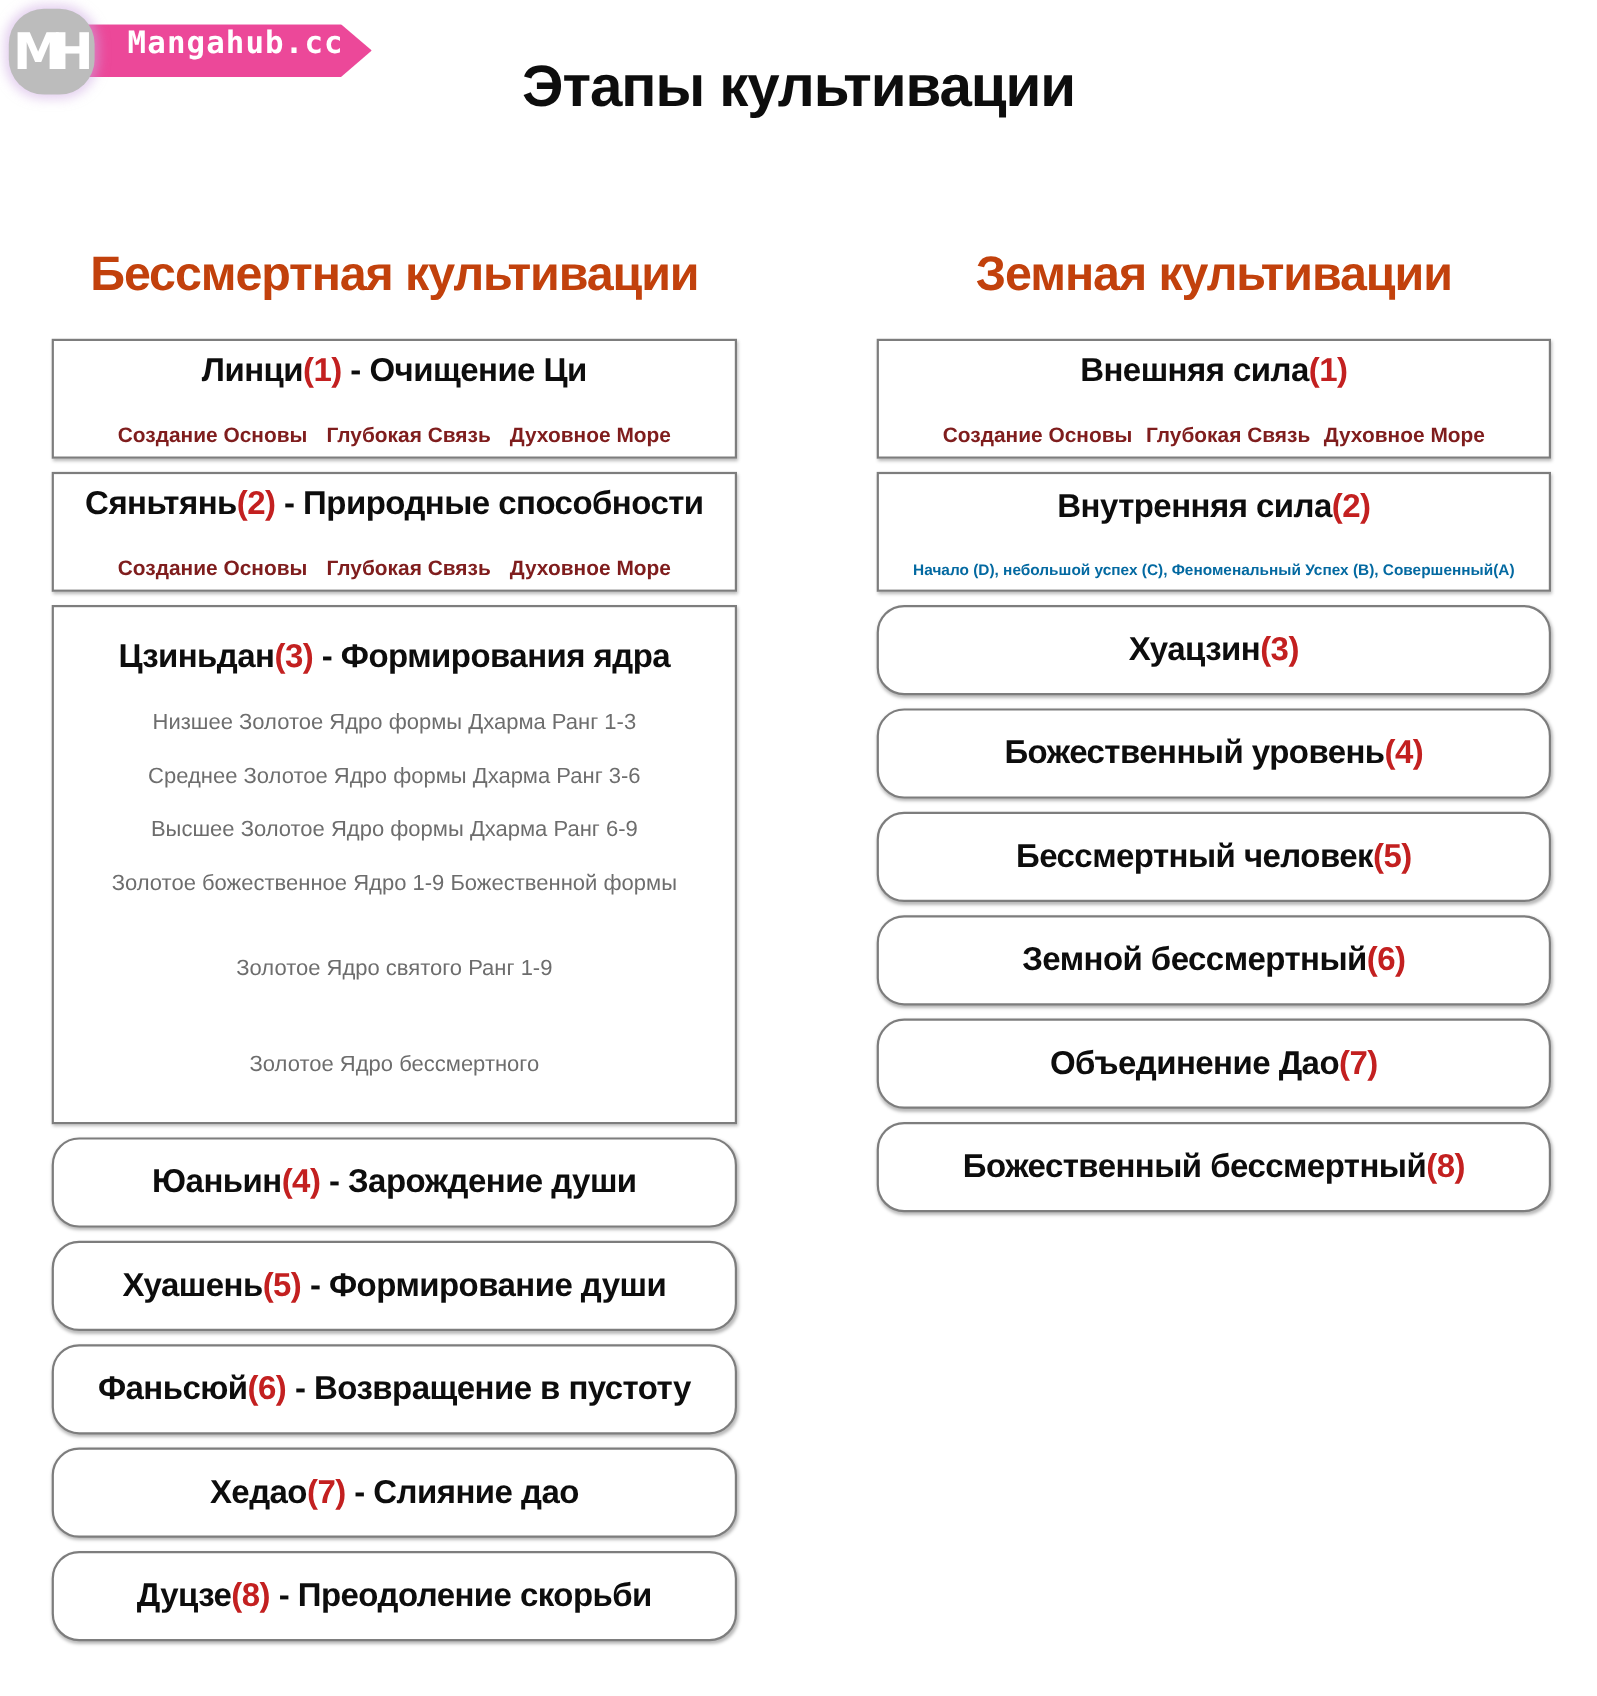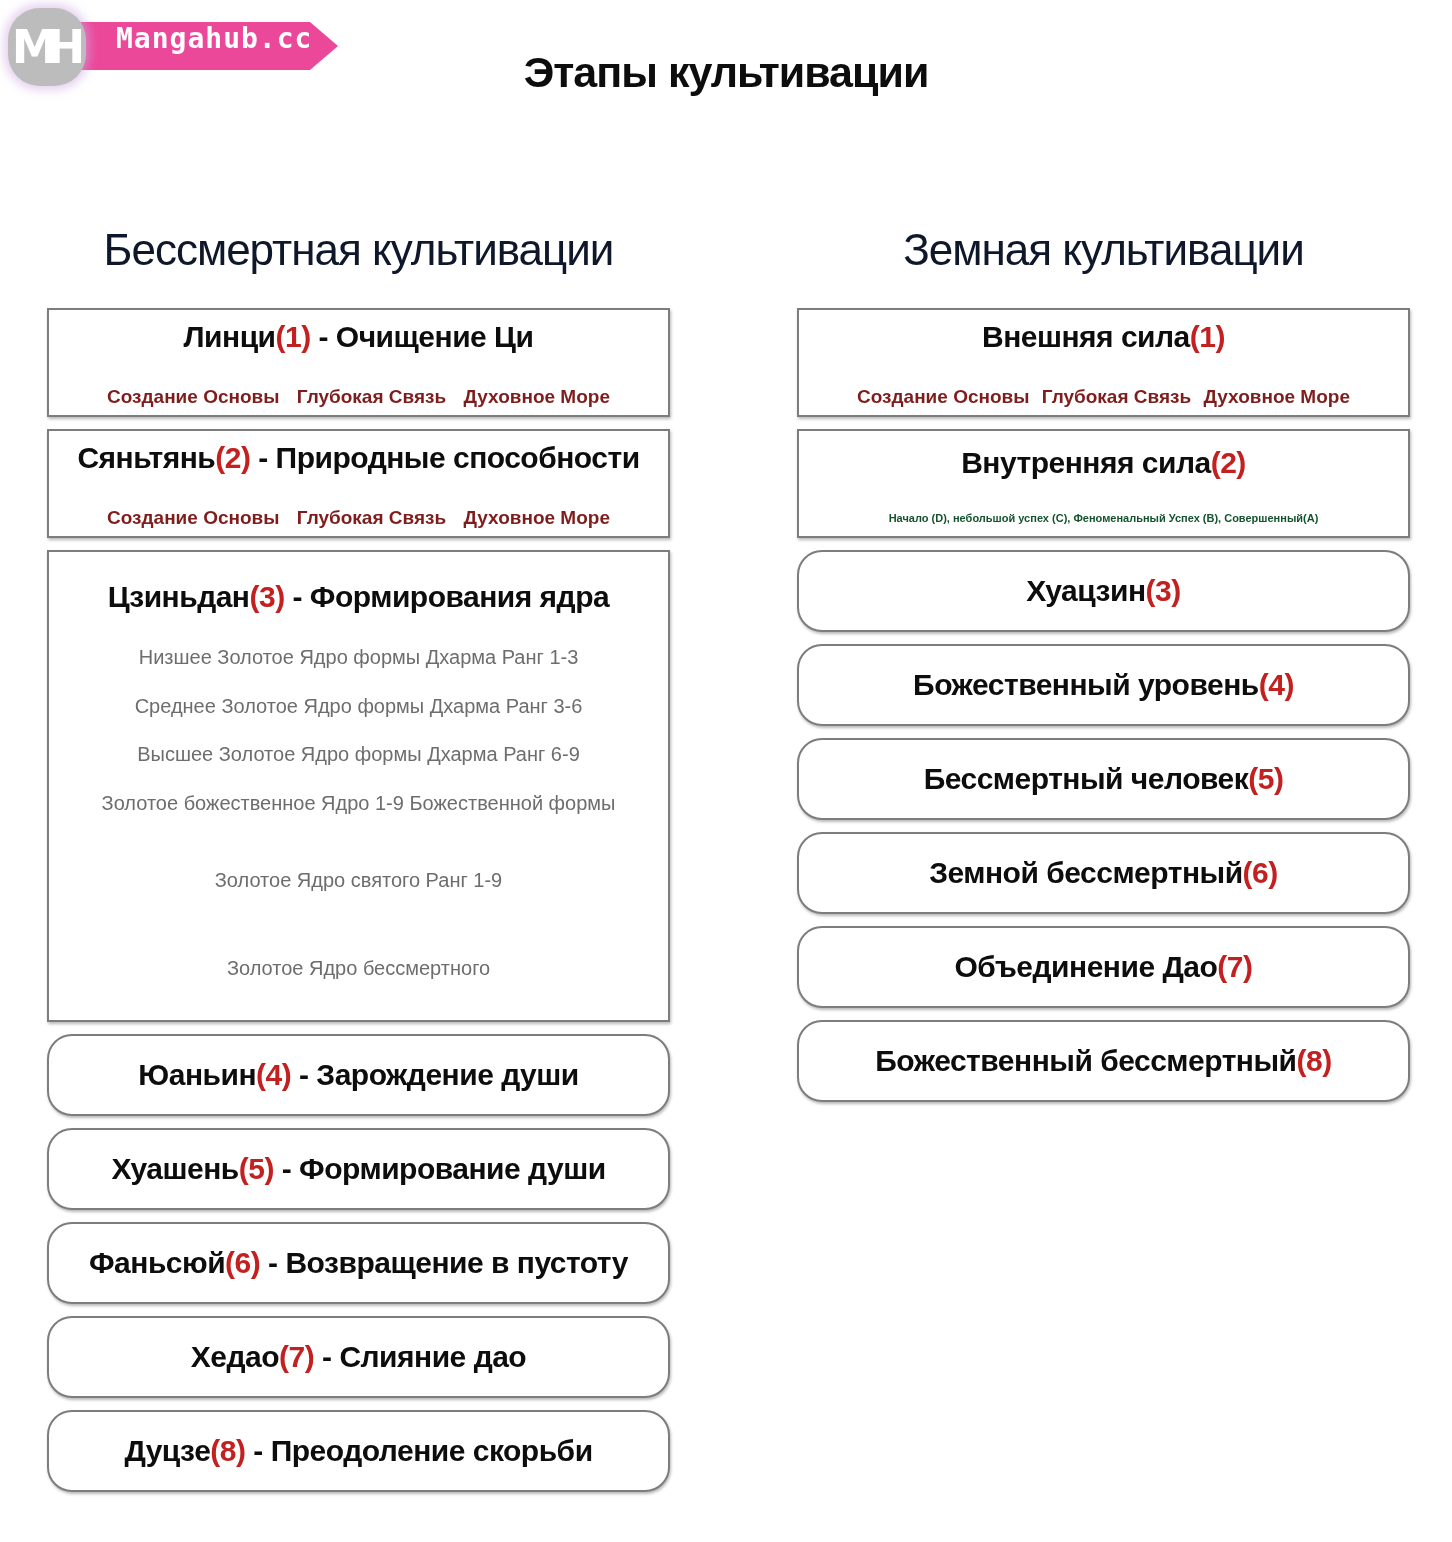--- a/index.html
+++ b/index.html
@@ -37,34 +37,34 @@
   .logo-badge .mh{
     color:#ffffff;font-weight:700;font-size:46px;line-height:1;
     letter-spacing:-11px;padding-right:8px;
     font-family:"DejaVu Sans", sans-serif;
   }
 
   
   .page-title{
     position:absolute;top:48px;left:0;width:100%;
     text-align:center;
-    font-size:43px;font-weight:700;letter-spacing:-1px;color:#0d0d0d;
+    font-size:53px;font-weight:700;letter-spacing:-1px;color:#0d0d0d;
   }
 
   
   .columns{
     position:absolute;top:222px;left:47px;
     display:flex;gap:127px;
   }
   .col{display:flex;flex-direction:column;}
   .col.left{width:623px;}
   .col.right{width:613px;}
   .col-header{
-    text-align:center;font-size:44px;font-weight:400;letter-spacing:-1px;
-    line-height:56px;height:56px;margin-bottom:30px;color:#0f172a;
+    text-align:center;font-size:44px;font-weight:700;letter-spacing:-1px;
+    line-height:56px;height:56px;margin-bottom:30px;color:#c2410c;
   }
   .stack{display:flex;flex-direction:column;gap:12px;}
 
   .box{
     border:2px solid #7d7d7d;
     background:#ffffff;
     box-sizing:border-box;
     display:flex;flex-direction:column;align-items:center;justify-content:center;
     box-shadow:1px 2px 3px rgba(0,0,0,.28);
   }
@@ -78,21 +78,21 @@
   }
   .box-title .num{color:#c32020;font-weight:700;}
 
   .sub-row{
     width:100%;box-sizing:border-box;
     display:flex;justify-content:space-between;
     padding:0 58px;
     font-size:19px;font-weight:700;color:#7f1d1d;white-space:nowrap;
   }
   .sub-line{
-    font-size:11px;font-weight:700;color:#14532d;white-space:nowrap;
+    font-size:14px;font-weight:700;color:#0369a1;white-space:nowrap;
   }
 
   .core-line{
     font-size:20px;font-weight:400;color:#6d6d6d;
     line-height:22px;white-space:nowrap;
   }
   .core-line.l1{margin-top:30px;}
   .core-line.l2{margin-top:27px;}
   .core-line.l3{margin-top:26px;}
   .core-line.l4{margin-top:27px;}

